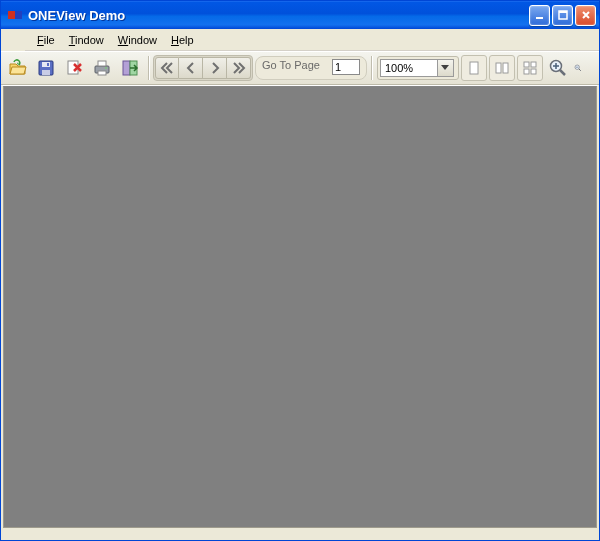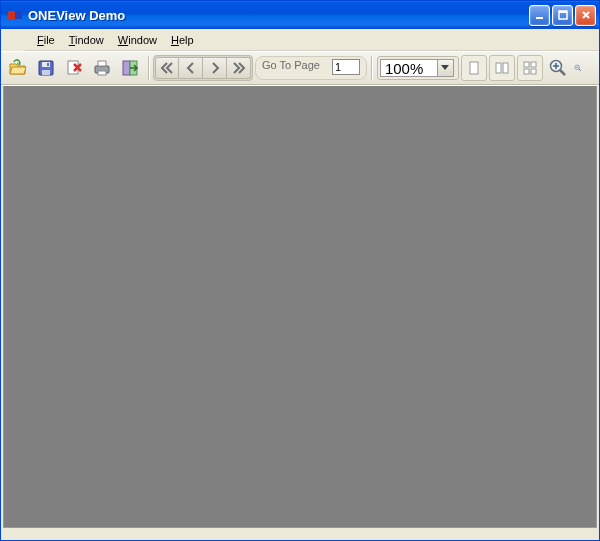--- a/index.html
+++ b/index.html
@@ -123,21 +123,21 @@
   border: 1px solid #bfbcac;
   background: #edeadb;
   border-radius: 3px;
   height: 24px;
   padding-left: 2px;
 }
 .zoom-wrap input {
   width: 58px; height: 18px;
   border: 1px solid #9a9a9a;
   background:#fff;
-  font-size: 15px;
+  font-size: 11px;
   padding: 0 4px;
 }
 .zoom-wrap .dd {
   width: 16px; height: 18px;
   border: 1px solid #9a9a9a;
   border-left: none;
   background: linear-gradient(to bottom,#f4f4ee,#dcdacb);
   display:flex;align-items:center;justify-content:center;
   margin-right:4px;
 }

